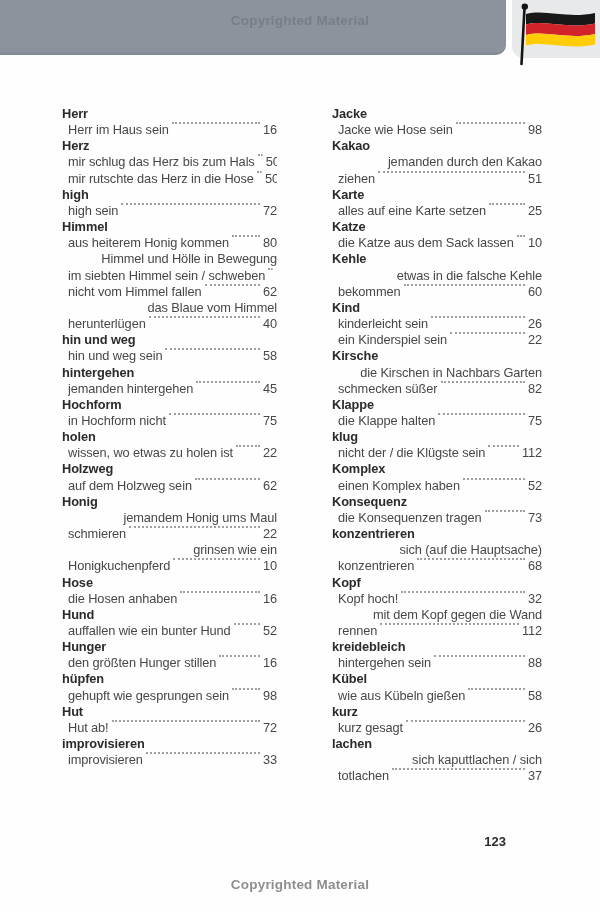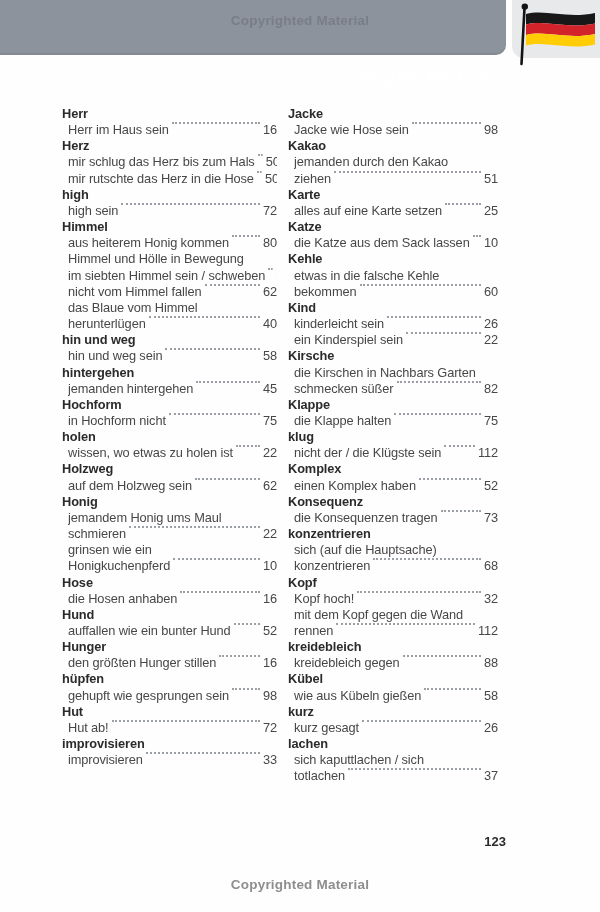--- a/index.html
+++ b/index.html
@@ -15,25 +15,25 @@
     font-size:15px;letter-spacing:0.2px;margin-top:43px;}
 
   
   .flag-box{position:absolute;left:512px;top:0;width:88px;height:58px;background:#e8e9ea;
     border-radius:0 0 0 12px;}
   .flag-box svg{position:absolute;left:0;top:0;overflow:visible;}
 
   
   .index{position:absolute;left:62px;top:106px;display:flex;}
   .col{font-size:12.8px;line-height:16.15px;letter-spacing:-0.1px;}
-  .col-left{width:215px;margin-right:11px;}
-  .col-right{width:210px;}
+  .col-left{width:215px;margin-right:25px;}
+  .col-right{width:210px;margin-left:30px;}
   .head{font-weight:700;color:#2b2b2b;}
   .item{padding-left:6px;color:#474747;}
-  .wrap-line{white-space:nowrap;overflow:hidden;}
+  .wrap-line{white-space:nowrap;overflow:hidden;text-align:right;}
   .row{display:flex;align-items:flex-start;overflow:hidden;}
   .txt{white-space:nowrap;}
   .leader{flex:1;min-width:5px;border-bottom:2px dotted #9aa0a5;margin:0 3px 3px 3px;}
   .pnum{white-space:nowrap;}
 
   
   .page-number{position:absolute;left:0;top:834px;width:506px;text-align:right;
     font-weight:700;font-size:13px;color:#2b2b2b;}
   .footer-copyright{position:absolute;left:0;top:877px;width:600px;text-align:center;
     font-weight:700;font-size:13.5px;color:#8e8e8e;letter-spacing:0.2px;}
@@ -349,21 +349,21 @@
           <div class="wrap-line">mit dem Kopf gegen die Wand</div>
           <div class="row">
             <span class="txt">rennen</span>
             <span class="leader"></span>
             <span class="pnum">112</span>
           </div>
         </div>
         <div class="head">kreidebleich</div>
         <div class="item">
           <div class="row">
-            <span class="txt">kreidebleich gegen</span>
+            <span class="txt">hintergehen sein</span>
             <span class="leader"></span>
             <span class="pnum">88</span>
           </div>
         </div>
         <div class="head">Kübel</div>
         <div class="item">
           <div class="row">
             <span class="txt">wie aus Kübeln gießen</span>
             <span class="leader"></span>
             <span class="pnum">58</span>

